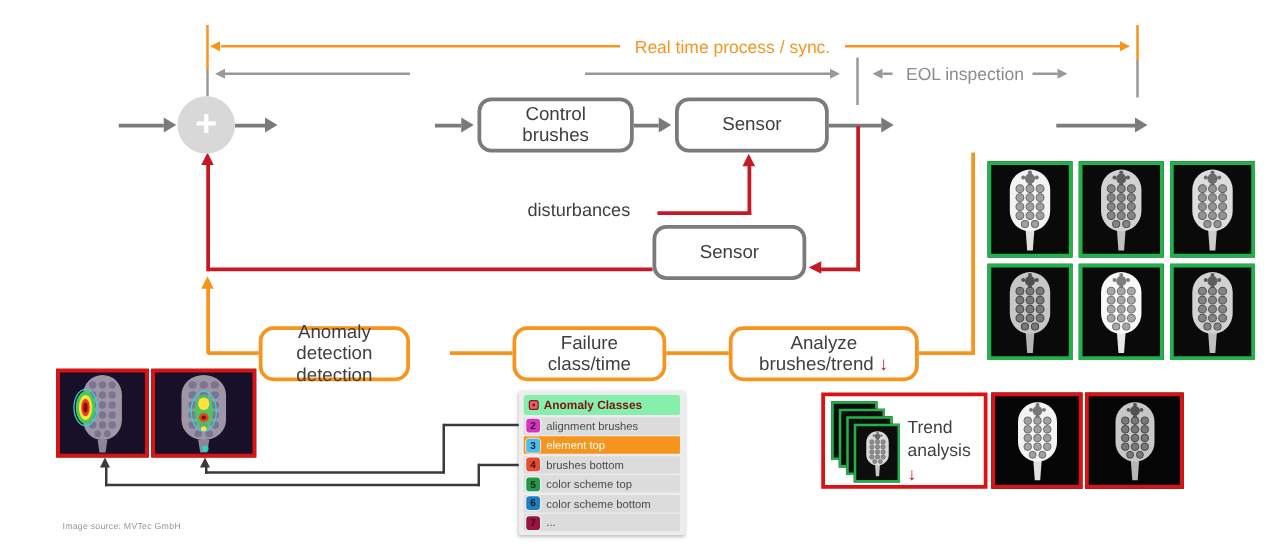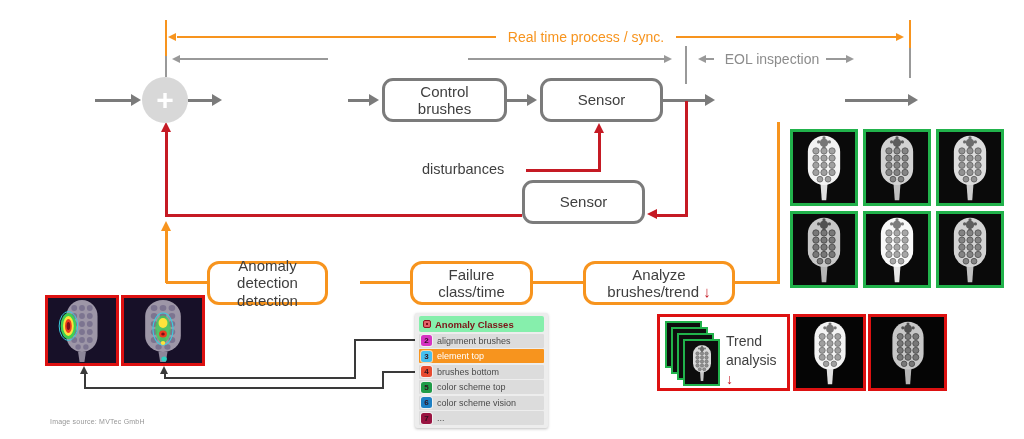--- a/index.html
+++ b/index.html
@@ -326,21 +326,21 @@
     <div class="crow">
       <span class="badge" style="background: rgb(232, 75, 48);">4</span>
       <span class="clabel">brushes bottom</span>
     </div>
     <div class="crow">
       <span class="badge" style="background: rgb(31, 155, 71);">5</span>
       <span class="clabel">color scheme top</span>
     </div>
     <div class="crow">
       <span class="badge" style="background: rgb(28, 127, 196);">6</span>
-      <span class="clabel">color scheme vision</span>
+      <span class="clabel">color scheme bottom</span>
     </div>
     <div class="crow">
       <span class="badge" style="background: rgb(153, 20, 65);">7</span>
       <span class="clabel">...</span>
     </div>
   </div>
 
   <div id="trend-box">
     <div class="mini" style="left:5px;top:4px"></div>
     <div class="mini" style="left:11px;top:10px"></div>

